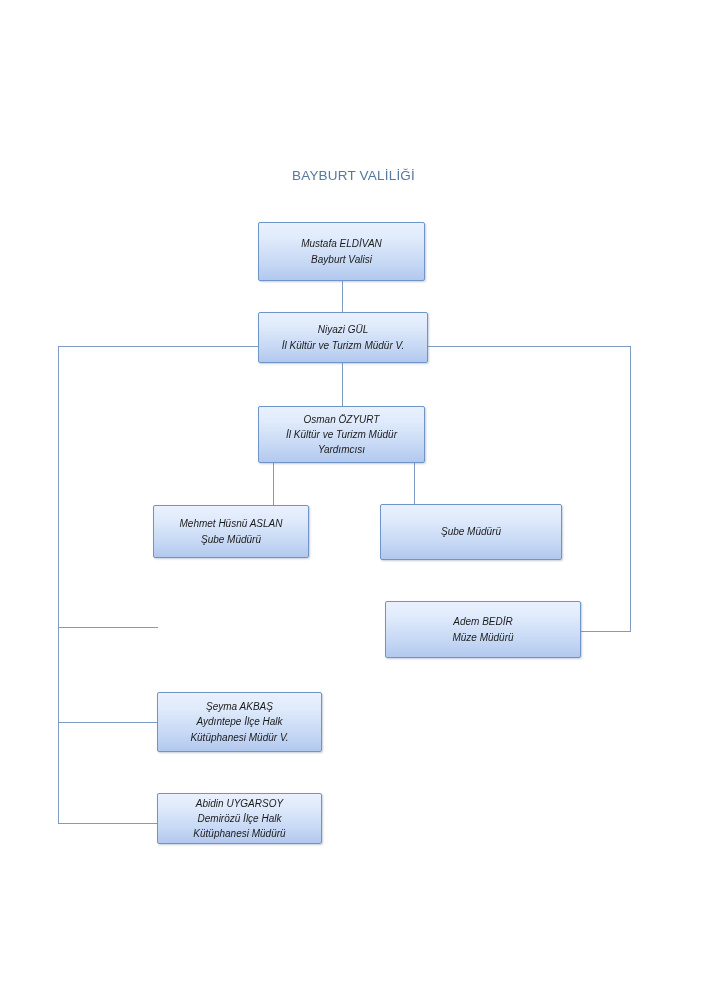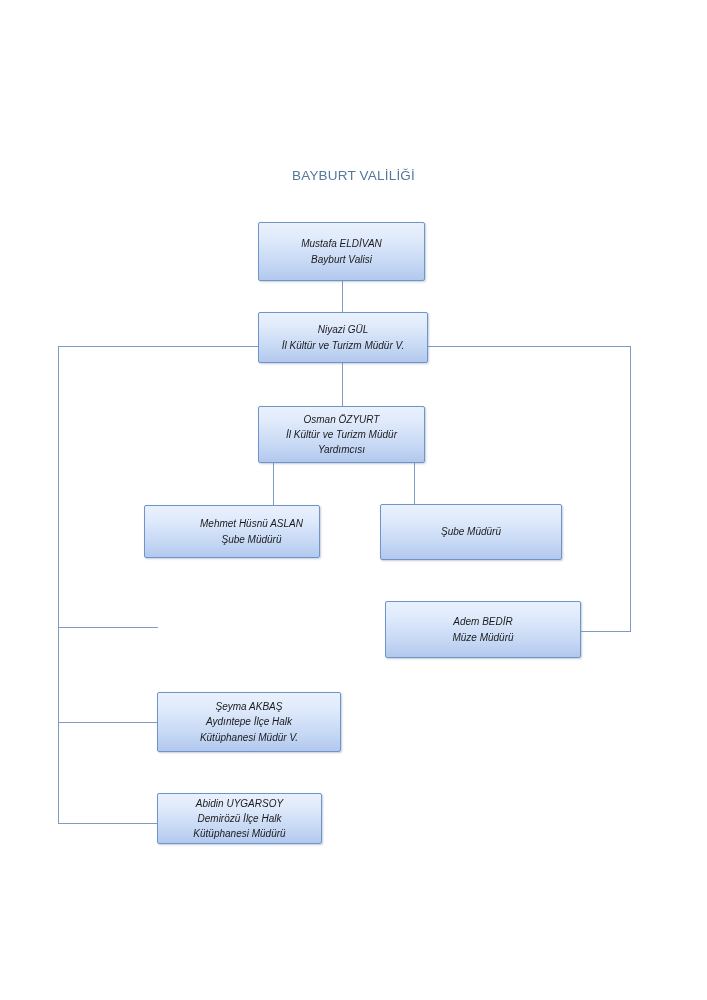--- a/index.html
+++ b/index.html
@@ -110,36 +110,36 @@
     <span class="txt">Niyazi GÜL
 İl Kültür ve Turizm Müdür V.</span>
   </div>
 
   <div class="node" style="left:258px; top:406px; width:167px; height:57px;">
     <span class="txt">Osman ÖZYURT
 İl Kültür ve Turizm Müdür
 Yardımcısı</span>
   </div>
 
-  <div class="node" style="left:144px; top:505px; width:176px; height:53px;justify-content:flex-end;">
+  <div class="node" style="left:153px; top:505px; width:156px; height:53px;">
     <span class="txt">Mehmet Hüsnü ASLAN
 Şube Müdürü</span>
   </div>
 
   <div class="node" style="left:380px; top:504px; width:182px; height:56px;">
     <span class="txt">Şube Müdürü</span>
   </div>
 
 
   <div class="node" style="left:385px; top:601px; width:196px; height:57px;">
     <span class="txt">Adem BEDİR
 Müze Müdürü</span>
   </div>
 
-  <div class="node" style="left:157px; top:692px; width:184px; height:60px;">
+  <div class="node" style="left:157px; top:692px; width:165px; height:60px;">
     <span class="txt">Şeyma AKBAŞ
 Aydıntepe İlçe Halk
 Kütüphanesi  Müdür V.</span>
   </div>
 
   <div class="node" style="left:157px; top:793px; width:165px; height:51px;">
     <span class="txt">Abidin UYGARSOY
 Demirözü İlçe Halk
 Kütüphanesi Müdürü</span>
   </div>

